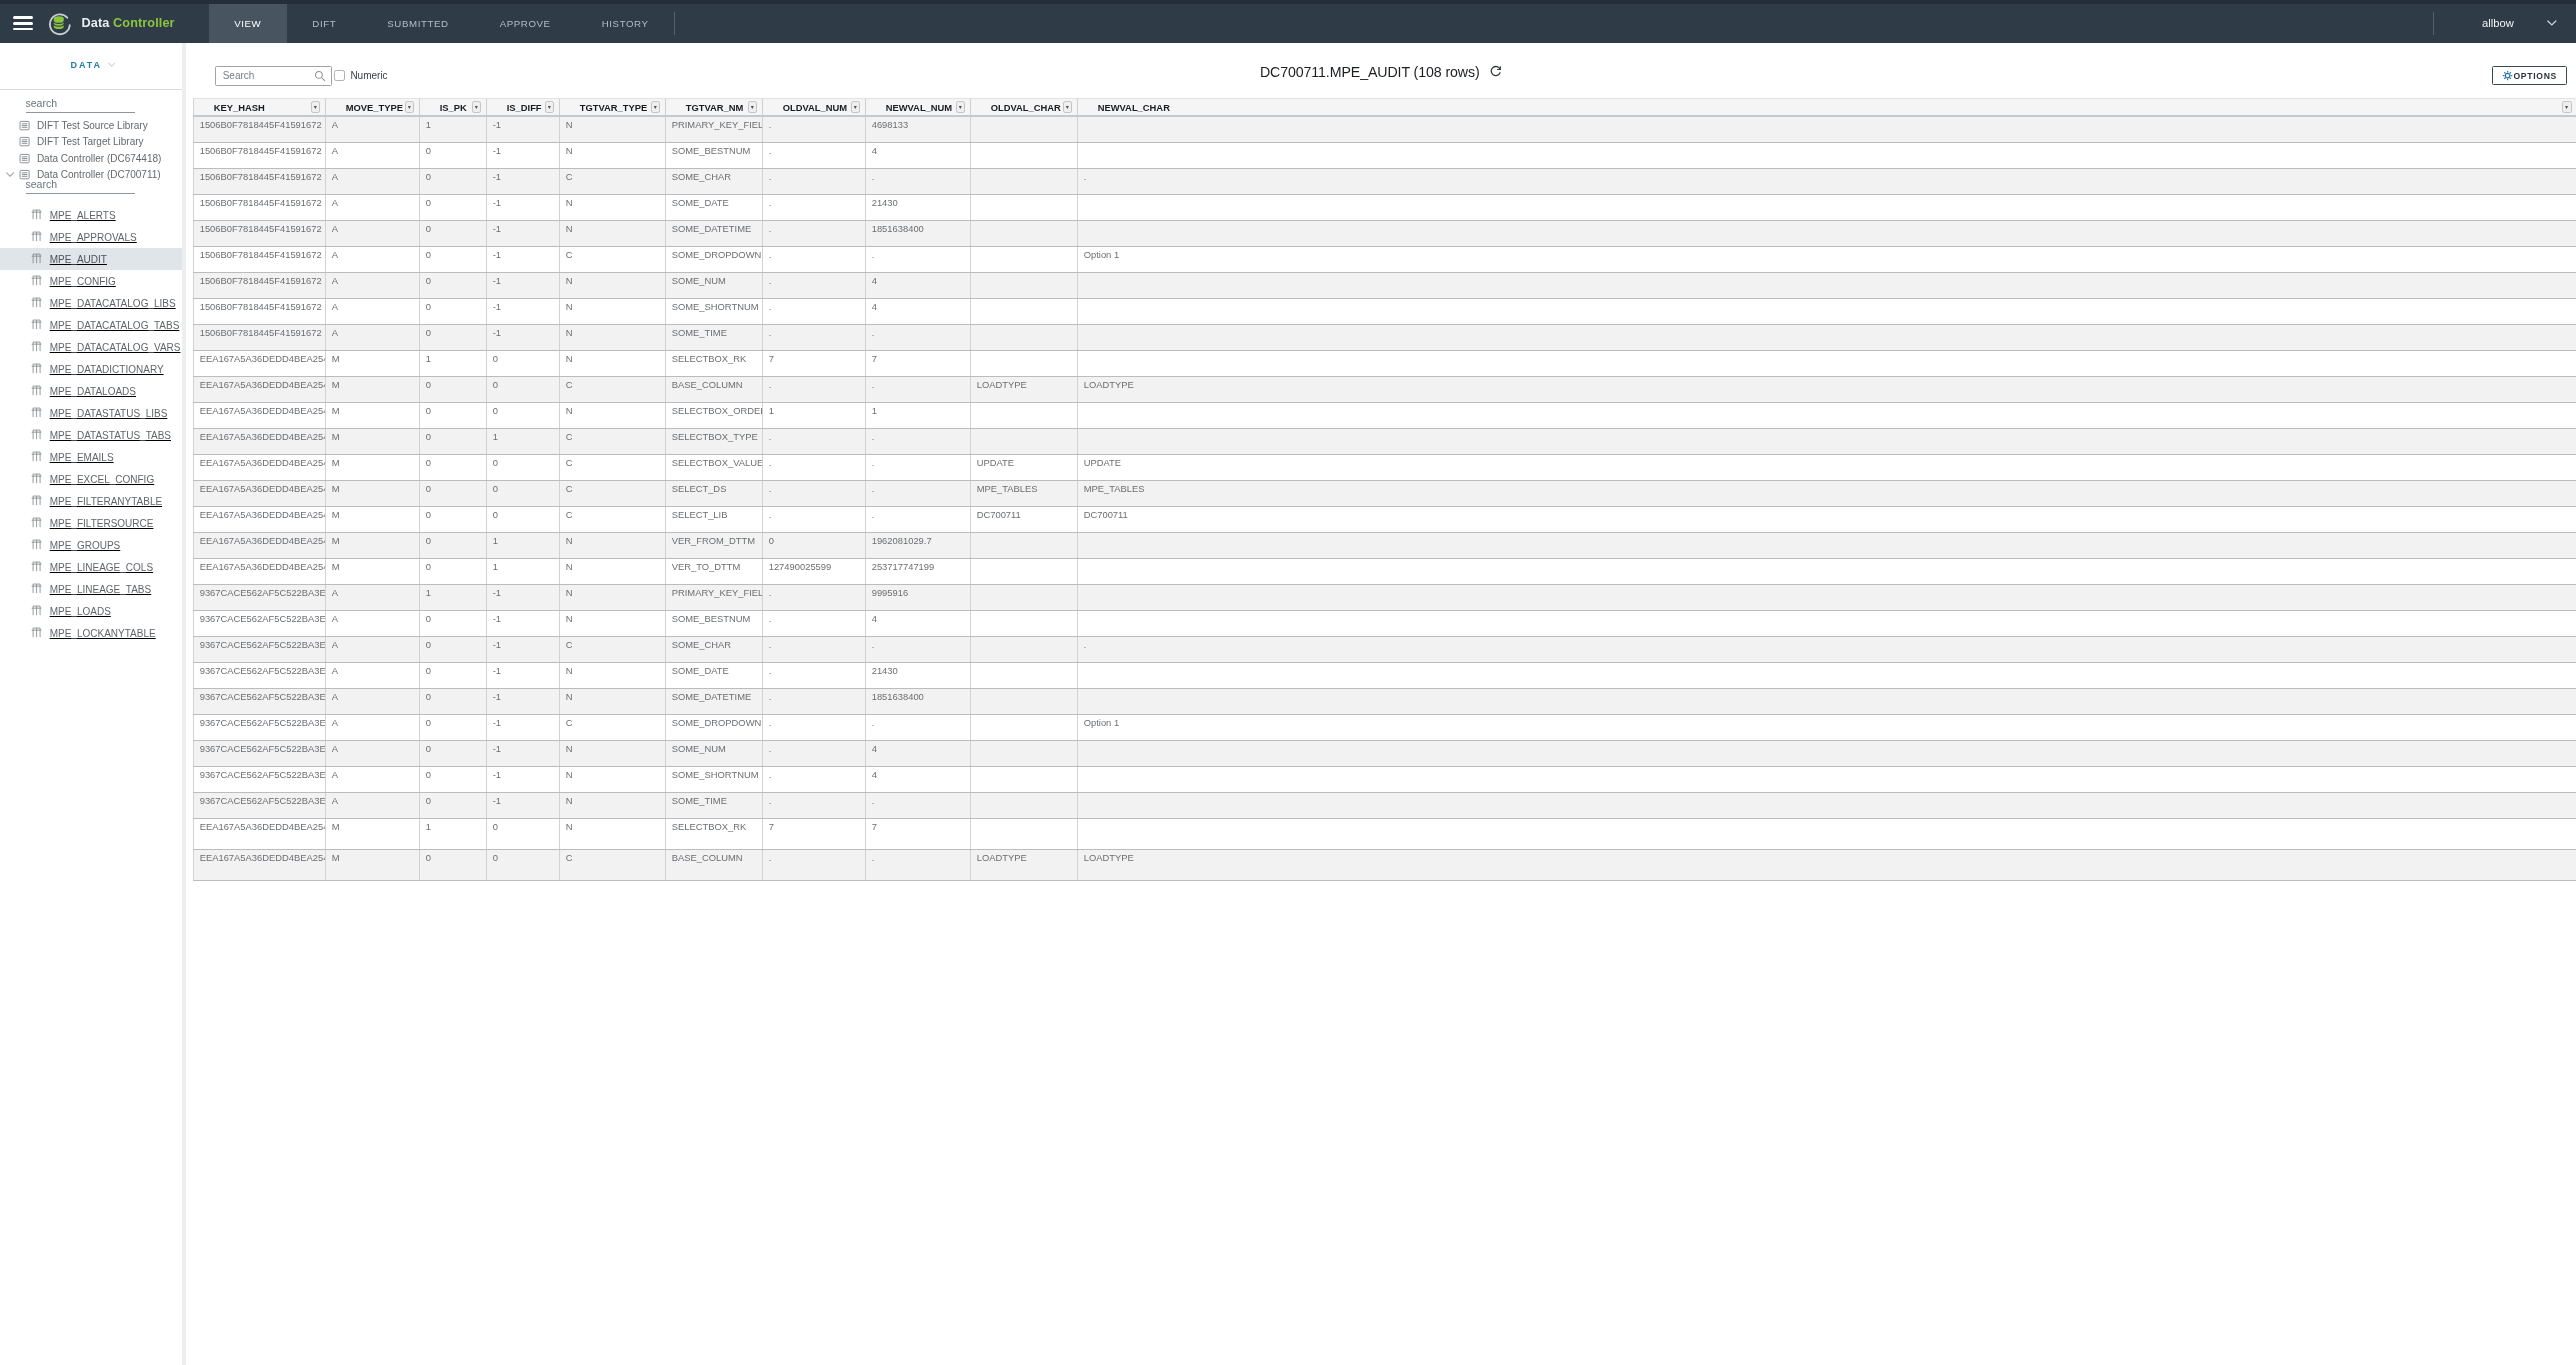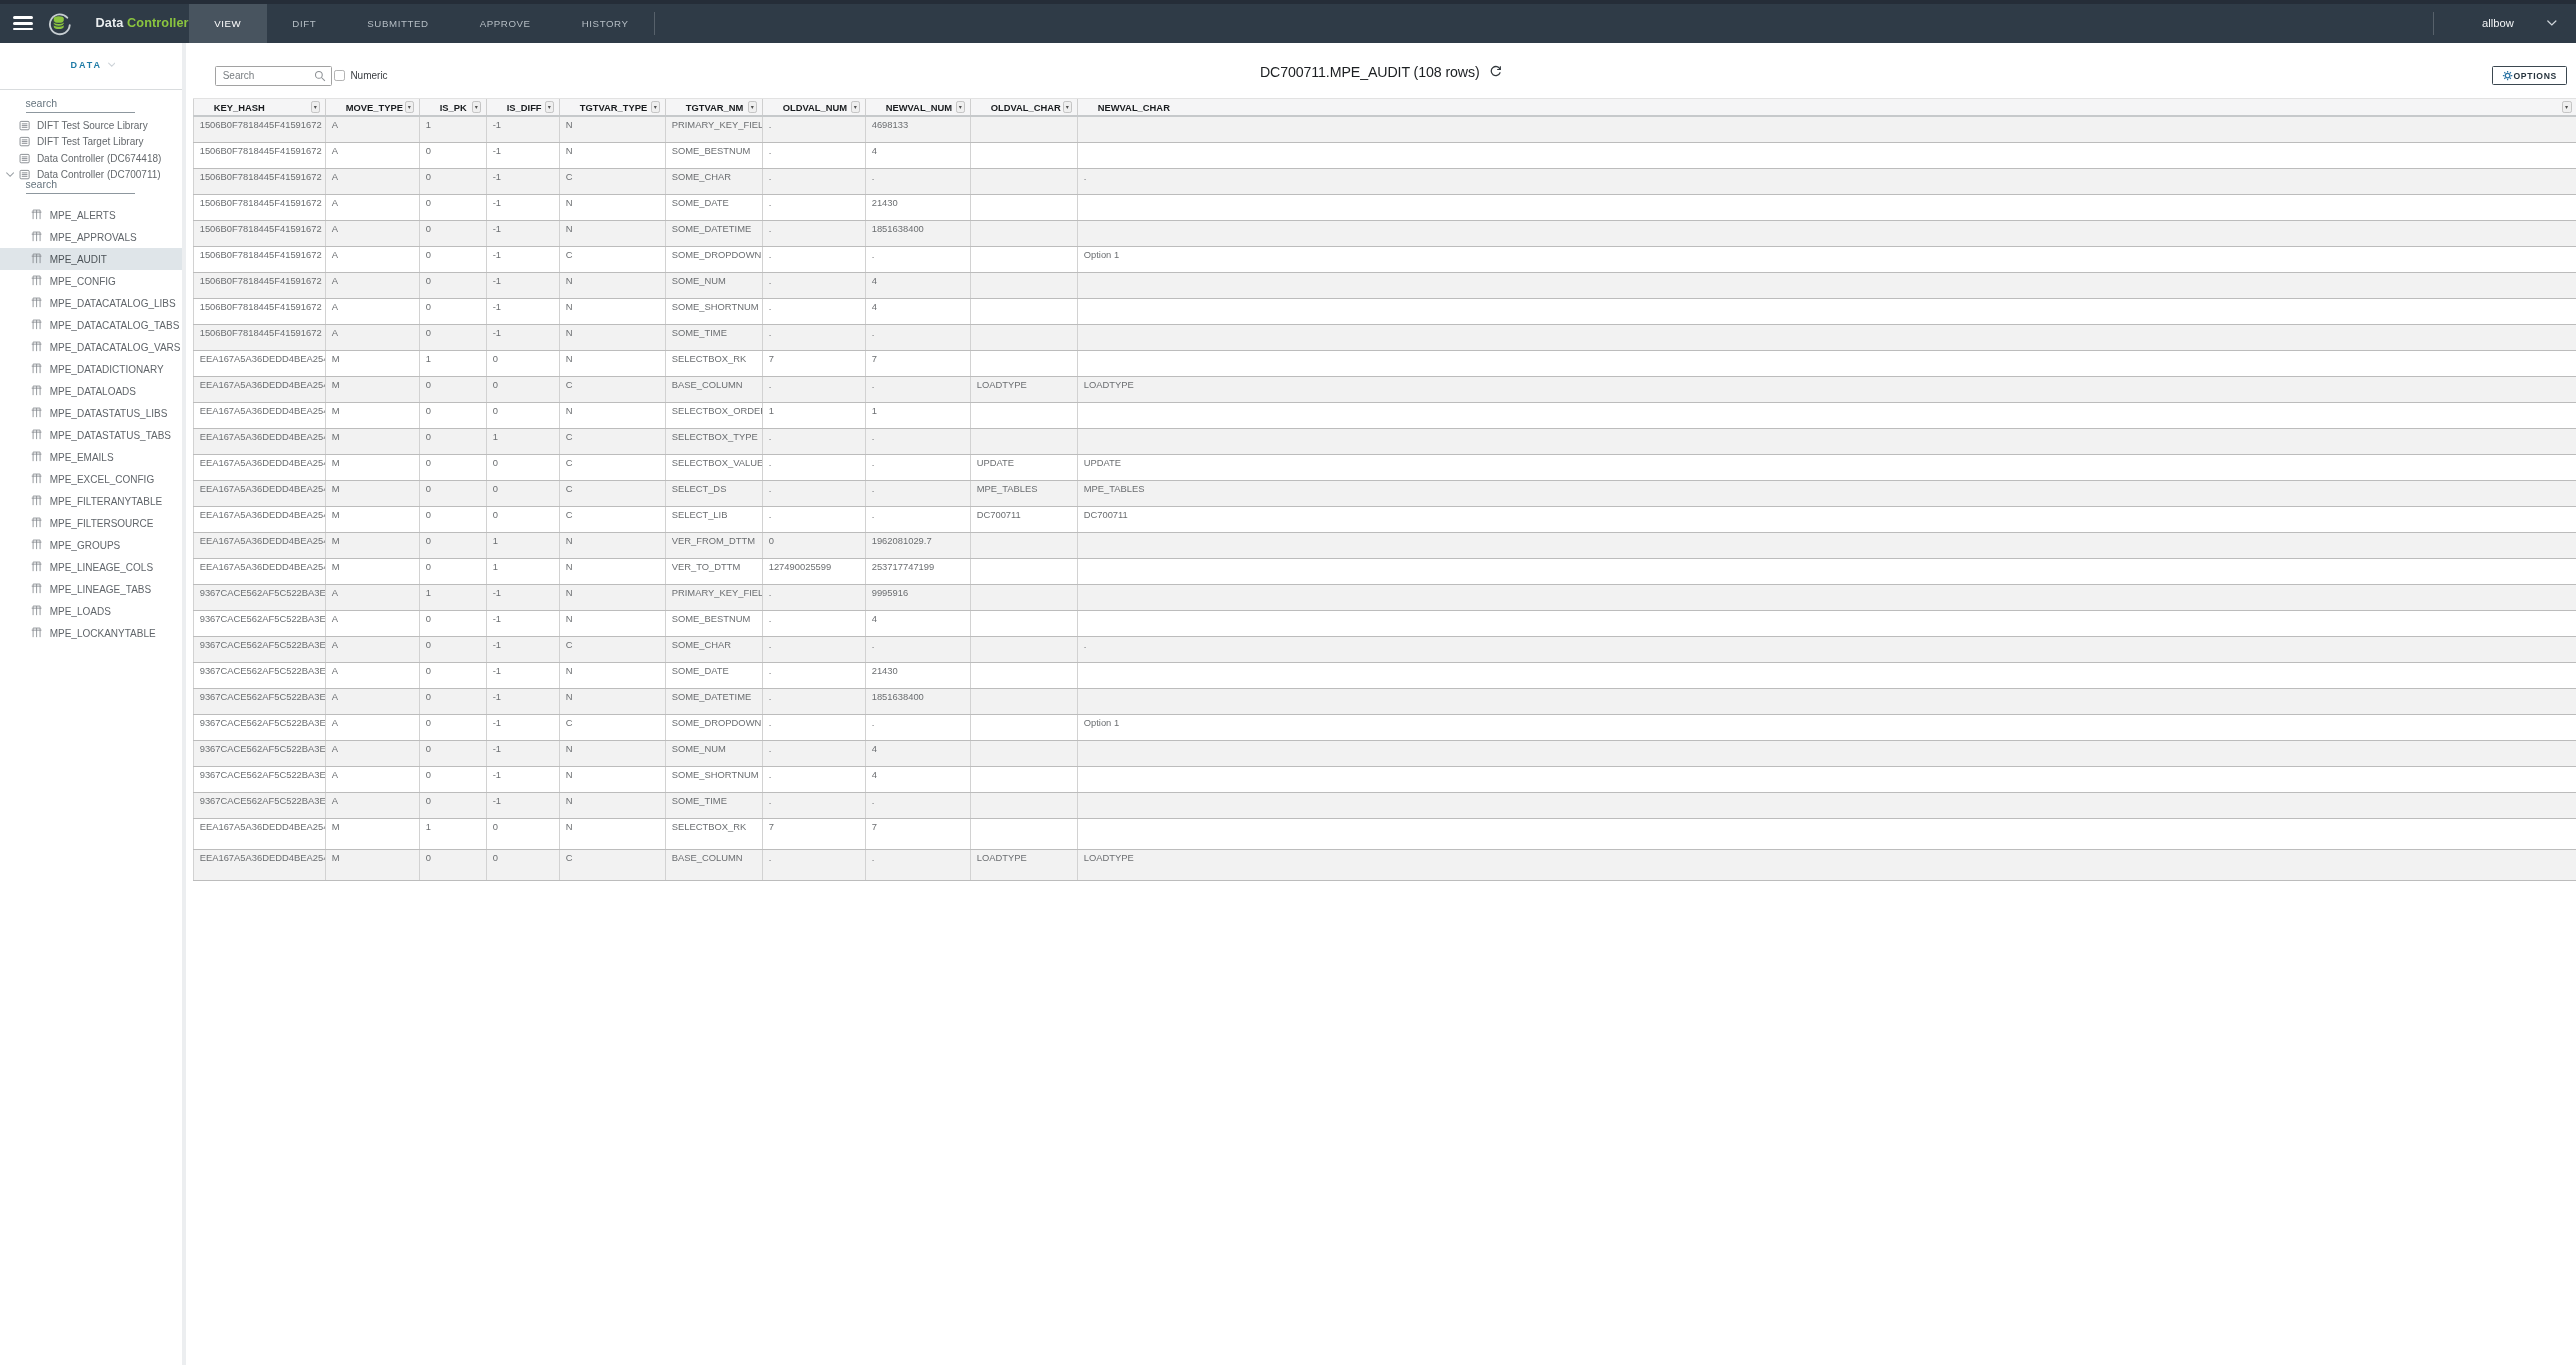--- a/index.html
+++ b/index.html
@@ -6,21 +6,21 @@
   html,body { height: 100%; }
   body { font-family: "Liberation Sans", "DejaVu Sans", sans-serif; background:#fff; }
   .app { display:flex; flex-direction:column; height:100vh; min-height:615px; min-width:1176px; overflow:hidden; }
 
   
   .topbar { height:43px; background:#2f3b47; flex:none; display:flex; flex-direction:column; }
   .topbar-strip { height:3.7px; background:#252d38; }
   .topbar-main { flex:1; display:flex; align-items:stretch; }
   .hamburger { width:46px; display:flex; flex-direction:column; justify-content:center; align-items:center; gap:3px; cursor:pointer; }
   .hamburger span { display:block; width:20px; height:2.6px; background:#fff; border-radius:1.5px; }
-  .brand { display:flex; align-items:center; gap:24px; }
+  .brand { display:flex; align-items:center; gap:10px; padding-right:34px; }
   .brand-text { font-size:12.7px; font-weight:bold; letter-spacing:0.1px; white-space:nowrap; }
   .brand-primary { color:#e9edef; }
   .brand-secondary { color:#8bc53f; }
   .tabs { display:flex; align-items:stretch; }
   .tab { display:flex; align-items:center; padding:0 25.5px; font-size:9.7px; letter-spacing:0.6px; color:#b6bec5; cursor:pointer; }
   .tab.active { background:#48545f; color:#ffffff; }
   .vdiv { width:0.7px; background:#57616b; margin:8.2px 0; }
   .topbar-spacer { flex:1; }
   .user-menu { display:flex; align-items:center; gap:33px; padding:0 19.5px 0 48px; cursor:pointer; }
   .user-name { color:#f2f4f6; font-size:11.2px; }
@@ -35,21 +35,21 @@
   .side-data-toggle { position:absolute; top:16.5px; left:0; right:0; display:flex; justify-content:center; align-items:center; gap:6px; color:#1f7ba6; font-size:9px; font-weight:bold; letter-spacing:1.9px; cursor:pointer; }
   .side-divider { position:absolute; top:46px; left:0; right:0; height:0.7px; background:#d9dcde; }
   .side-search { position:absolute; left:25.5px; width:109px; }
   .side-search input { width:100%; border:none; outline:none; border-bottom:0.7px solid #8d979e; font-size:10.5px; color:#3c4a53; padding:1.5px 0 3px 0; background:transparent; font-family:inherit; }
   .side-search input::placeholder { color:#66747e; opacity:1; }
   .side-search.s1 { top:52px; }
   .side-search.s2 { top:133px; }
   .lib-list { position:absolute; top:74px; left:0; right:0; }
   .lib-item { height:16.5px; display:flex; align-items:center; padding-left:19px; gap:6.7px; font-size:10px; color:#64686c; cursor:pointer; position:relative; white-space:nowrap; }
   .lib-item .node-chev { position:absolute; left:6px; color:#9aa0a5; display:flex; }
-  .tbl-list { position:absolute; top:161px; left:0; right:0; }
+  .tbl-list { position:absolute; top:161px; left:0; right:0;text-decoration:underline; }
   .tbl-item { height:22px; display:flex; align-items:center; padding-left:31px; gap:7.5px; font-size:10px; color:#60656a; cursor:pointer; white-space:nowrap; }
   .tbl-item.selected { background:#dfe5e9; color:#4b5257; }
   .side-scrollbar { position:absolute; top:0; right:0; bottom:0; width:3.7px; background:#eceef0; }
 
   
   .toolbar-search { position:absolute; top:23px; left:29px; width:117px; height:19.5px; border:0.7px solid #a2a2a2; border-radius:1.5px; background:#fff; display:flex; align-items:center; }
   .toolbar-search input { flex:1; border:none; outline:none; font-size:10px; color:#444; padding:0 3px 0 6.7px; background:transparent; font-family:inherit; min-width:0; }
   .toolbar-search input::placeholder { color:#787d81; opacity:1; }
   .toolbar-search .mag { flex:none; margin-right:5.2px; display:flex; }
   .numeric-wrap { position:absolute; top:23px; left:148px; height:19.5px; display:flex; align-items:center; gap:5.2px; }

